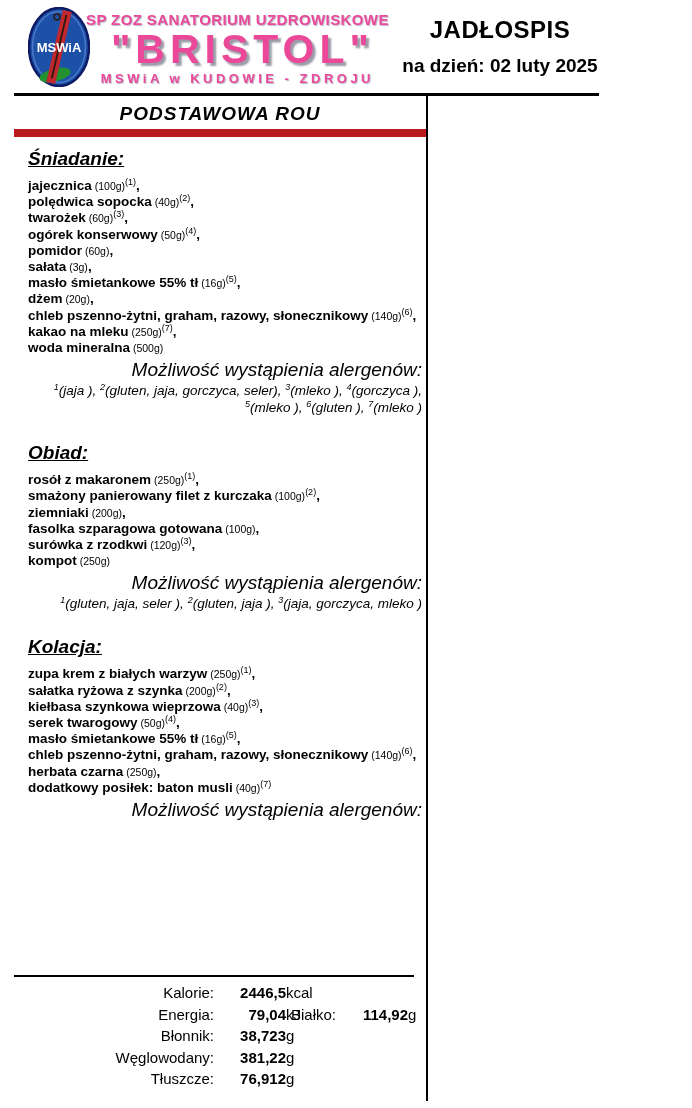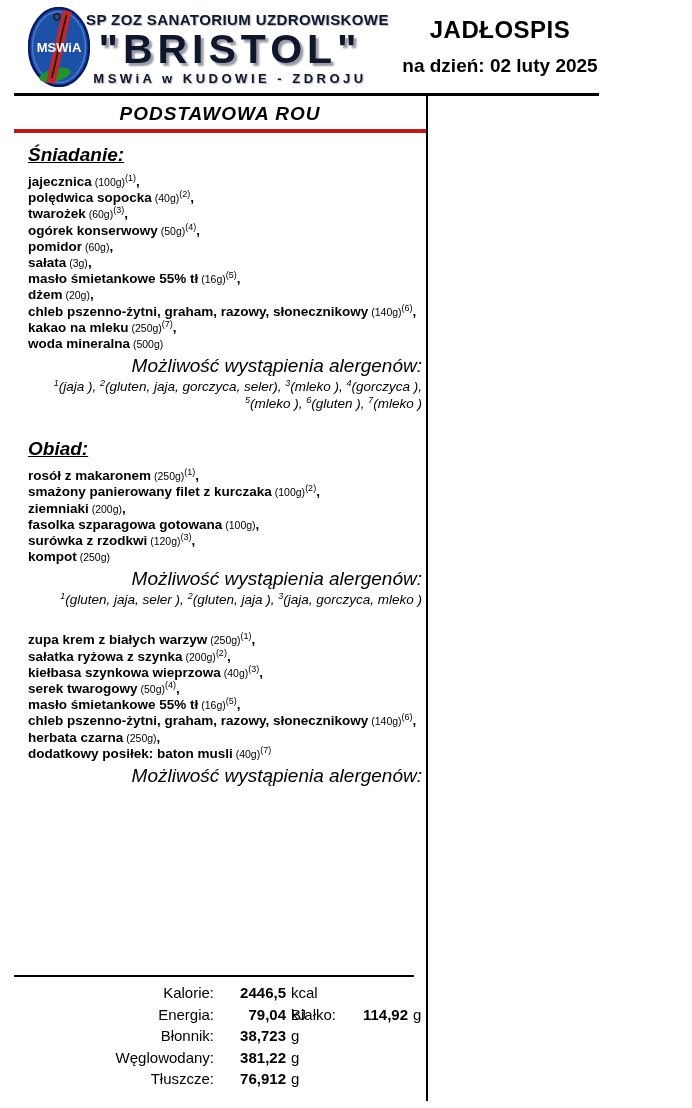--- a/index.html
+++ b/index.html
@@ -4,35 +4,35 @@
 <style>
   html,body{margin:0;padding:0;background:#fff;}
   body{
     width:692px;height:1108px;position:relative;overflow:hidden;
     font-family:"Liberation Sans", sans-serif;color:#000;
   }
   .page{position:absolute;inset:0;}
 
   
   .logo{position:absolute;left:28px;top:7px;}
-  .brand{position:absolute;left:86px;top:11px;width:288px;text-align:center;color:#0f172a;}
+  .brand{position:absolute;left:86px;top:11px;width:288px;text-align:right;color:#ec4899;}
   .brand-top{font-size:15px;font-weight:bold;letter-spacing:.4px;text-shadow:1px 1px 1px #b9b9c9;white-space:nowrap;}
   .brand-name{font-size:41px;font-weight:bold;letter-spacing:5px;line-height:43px;text-shadow:3px 3px 2px #9a9aa8;white-space:nowrap;}
   .brand-bottom{font-size:13px;font-weight:bold;letter-spacing:3.5px;text-shadow:1px 1px 1px #b9b9c9;white-space:nowrap;}
   .doc-head{position:absolute;left:388px;top:16px;width:224px;text-align:center;}
   .doc-title{font-size:24px;font-weight:bold;letter-spacing:.5px;}
   .doc-date{font-size:19px;font-weight:bold;margin-top:11px;white-space:nowrap;}
 
   
   .top-rule{position:absolute;left:14px;top:93px;width:585px;height:3px;background:#000;}
   .v-divider{position:absolute;left:426px;top:95px;width:2px;height:1006px;background:#000;}
 
   
   .left-col{position:absolute;left:14px;top:97px;width:412px;}
-  .diet-title-wrap{padding:6px 0 4px;border-bottom:4px solid #b91c1c;text-align:center;}
+  .diet-title-wrap{padding:6px 0 4px;border-bottom:8px solid #b91c1c;text-align:center;}
   .diet-title{font-size:19px;font-weight:bold;font-style:italic;letter-spacing:1px;}
 
   #sections{padding-left:14px;padding-right:4px;}
   #sections section:nth-of-type(1){margin-top:11px;}
   #sections section:nth-of-type(2){margin-top:26px;}
   #sections section:nth-of-type(3){margin-top:24px;}
 
   .meal-heading{font-size:19px;font-weight:bold;font-style:italic;text-decoration:underline;margin:0 0 8px 0;}
   .menu-item{font-size:13.5px;font-weight:bold;line-height:16.2px;}
   .item-qty{font-size:10.5px;font-weight:normal;}
@@ -41,21 +41,21 @@
   .allergen-heading{text-align:right;font-size:19px;font-style:italic;}
   .allergen-list{text-align:right;font-size:13.5px;font-style:italic;line-height:17px;margin-top:1px;}
   .allergen-list sup{font-size:9px;line-height:0;}
 
   
   .nutrition{position:absolute;left:14px;top:975px;width:412px;}
   .nutri-sep{width:400px;border-top:2px solid #000;margin-bottom:7px;}
   .nutri-row{position:relative;display:flex;align-items:baseline;height:21.5px;font-size:15px;}
   .nutri-label{width:200px;text-align:right;}
   .nutri-value{width:72px;text-align:right;font-weight:bold;}
-  .nutri-unit{margin-left:5px;}
+  .nutri-unit{}
   .nutri-extra{position:absolute;left:250px;top:0;display:flex;align-items:baseline;}
   .nutri-extra .nutri-label{width:72px;}
   .nutri-extra .nutri-value{width:72px;}
 </style>
 </head>
 <body>
 
 <div class="page">
 
   <div class="logo">
@@ -118,20 +118,21 @@
             <div class="menu-item"><span class="item-name">fasolka szparagowa gotowana</span><span class="item-qty"> (100g)</span><span class="item-tail">,</span></div>
             <div class="menu-item"><span class="item-name">surówka z rzodkwi</span><span class="item-qty"> (120g)</span><sup class="item-sup">(3)</sup><span class="item-tail">,</span></div>
             <div class="menu-item"><span class="item-name">kompot</span><span class="item-qty"> (250g)</span></div>
           </div>
           <div class="allergen-block">
             <div class="allergen-heading">Możliwość wystąpienia alergenów:</div>
             <div class="allergen-list"><sup>1</sup>(gluten, jaja, seler ), <sup>2</sup>(gluten, jaja ), <sup>3</sup>(jaja, gorczyca, mleko )</div>
           </div>
         </section>
         <section class="meal">
+          <h2 class="meal-heading">Kolacja:</h2>
           <div class="menu-items">
             <div class="menu-item"><span class="item-name">zupa krem z białych warzyw</span><span class="item-qty"> (250g)</span><sup class="item-sup">(1)</sup><span class="item-tail">,</span></div>
             <div class="menu-item"><span class="item-name">sałatka ryżowa z szynka</span><span class="item-qty"> (200g)</span><sup class="item-sup">(2)</sup><span class="item-tail">,</span></div>
             <div class="menu-item"><span class="item-name">kiełbasa szynkowa wieprzowa</span><span class="item-qty"> (40g)</span><sup class="item-sup">(3)</sup><span class="item-tail">,</span></div>
             <div class="menu-item"><span class="item-name">serek twarogowy</span><span class="item-qty"> (50g)</span><sup class="item-sup">(4)</sup><span class="item-tail">,</span></div>
             <div class="menu-item"><span class="item-name">masło śmietankowe 55% tł</span><span class="item-qty"> (16g)</span><sup class="item-sup">(5)</sup><span class="item-tail">,</span></div>
             <div class="menu-item"><span class="item-name">chleb pszenno-żytni, graham, razowy, słonecznikowy</span><span class="item-qty"> (140g)</span><sup class="item-sup">(6)</sup><span class="item-tail">,</span></div>
             <div class="menu-item"><span class="item-name">herbata czarna</span><span class="item-qty"> (250g)</span><span class="item-tail">,</span></div>
             <div class="menu-item"><span class="item-name">dodatkowy posiłek: baton musli</span><span class="item-qty"> (40g)</span><sup class="item-sup">(7)</sup></div>
           </div>

